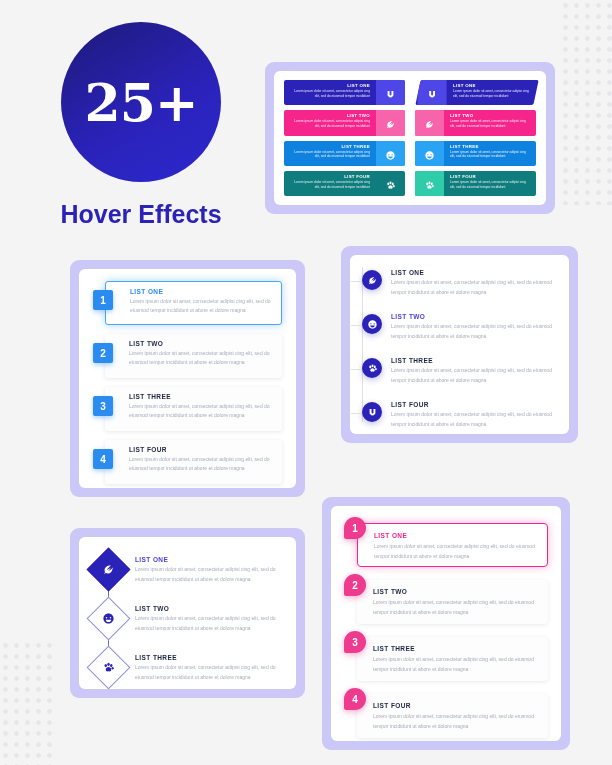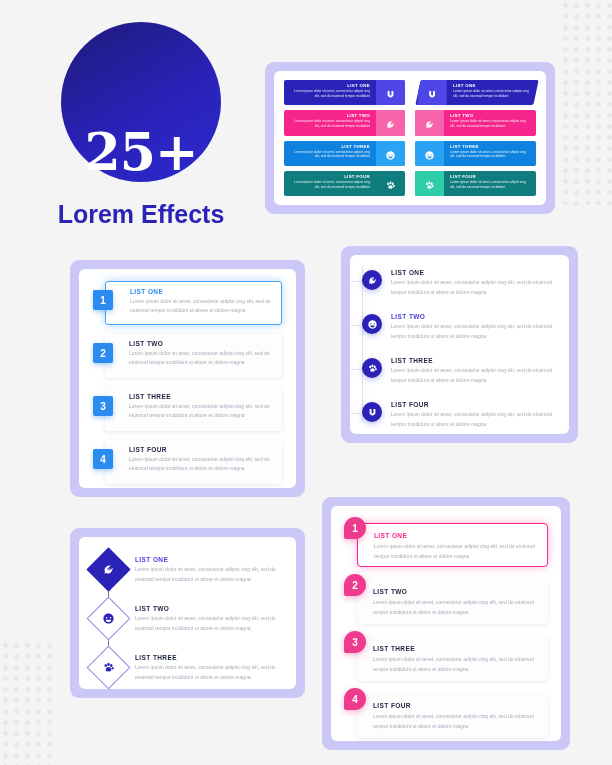--- a/index.html
+++ b/index.html
@@ -22,21 +22,21 @@
   }
   .dots-tr { right: 0; top: 0; width: 52px; height: 205px; }
   .dots-bl { left: 0; bottom: 0; width: 52px; height: 125px; }
 
   
   .hero { position: absolute; left: 22px; top: 22px; width: 238px; }
   .hero-circle {
     width: 160px; height: 160px; border-radius: 50%;
     margin: 0 auto;
     background: linear-gradient(150deg, #1e1a7a 0%, #2a22b8 55%, #2c28cf 100%);
-    display: flex; align-items: flex-end; justify-content: center;
+    display: flex; align-items: center; justify-content: center;
   }
   .hero-num {
     color: #fff; font-size: 52px; font-weight: bold;
     font-family: "DejaVu Serif", serif; letter-spacing: -1px;
   }
   .hero-title {
     margin-top: 18px; text-align: center;
     color: #2b23b8; font-size: 25px; font-weight: bold;
   }
 
@@ -190,21 +190,21 @@
 
 <div id="page">
 
   <div class="dots dots-tr"></div>
   <div class="dots dots-bl"></div>
 
   <div class="hero">
     <div class="hero-circle">
       <span class="hero-num">25+</span>
     </div>
-    <div class="hero-title">Lorem Effects</div>
+    <div class="hero-title">Hover Effects</div>
   </div>
 
   <div class="frame" id="demo-bars">
     <div class="frame-inner">
       <div class="bars-col colA" id="bars-col-a">
           <div class="bar" style="background: rgb(43, 35, 184);">
             <div class="bar-txt">
               <div class="bar-title">LIST ONE</div>
               <div class="bar-desc">Lorem ipsum dolor sit amet, consectetur adipisi cing elit, sed do eiusmod tempor incididunt</div>
             </div>

